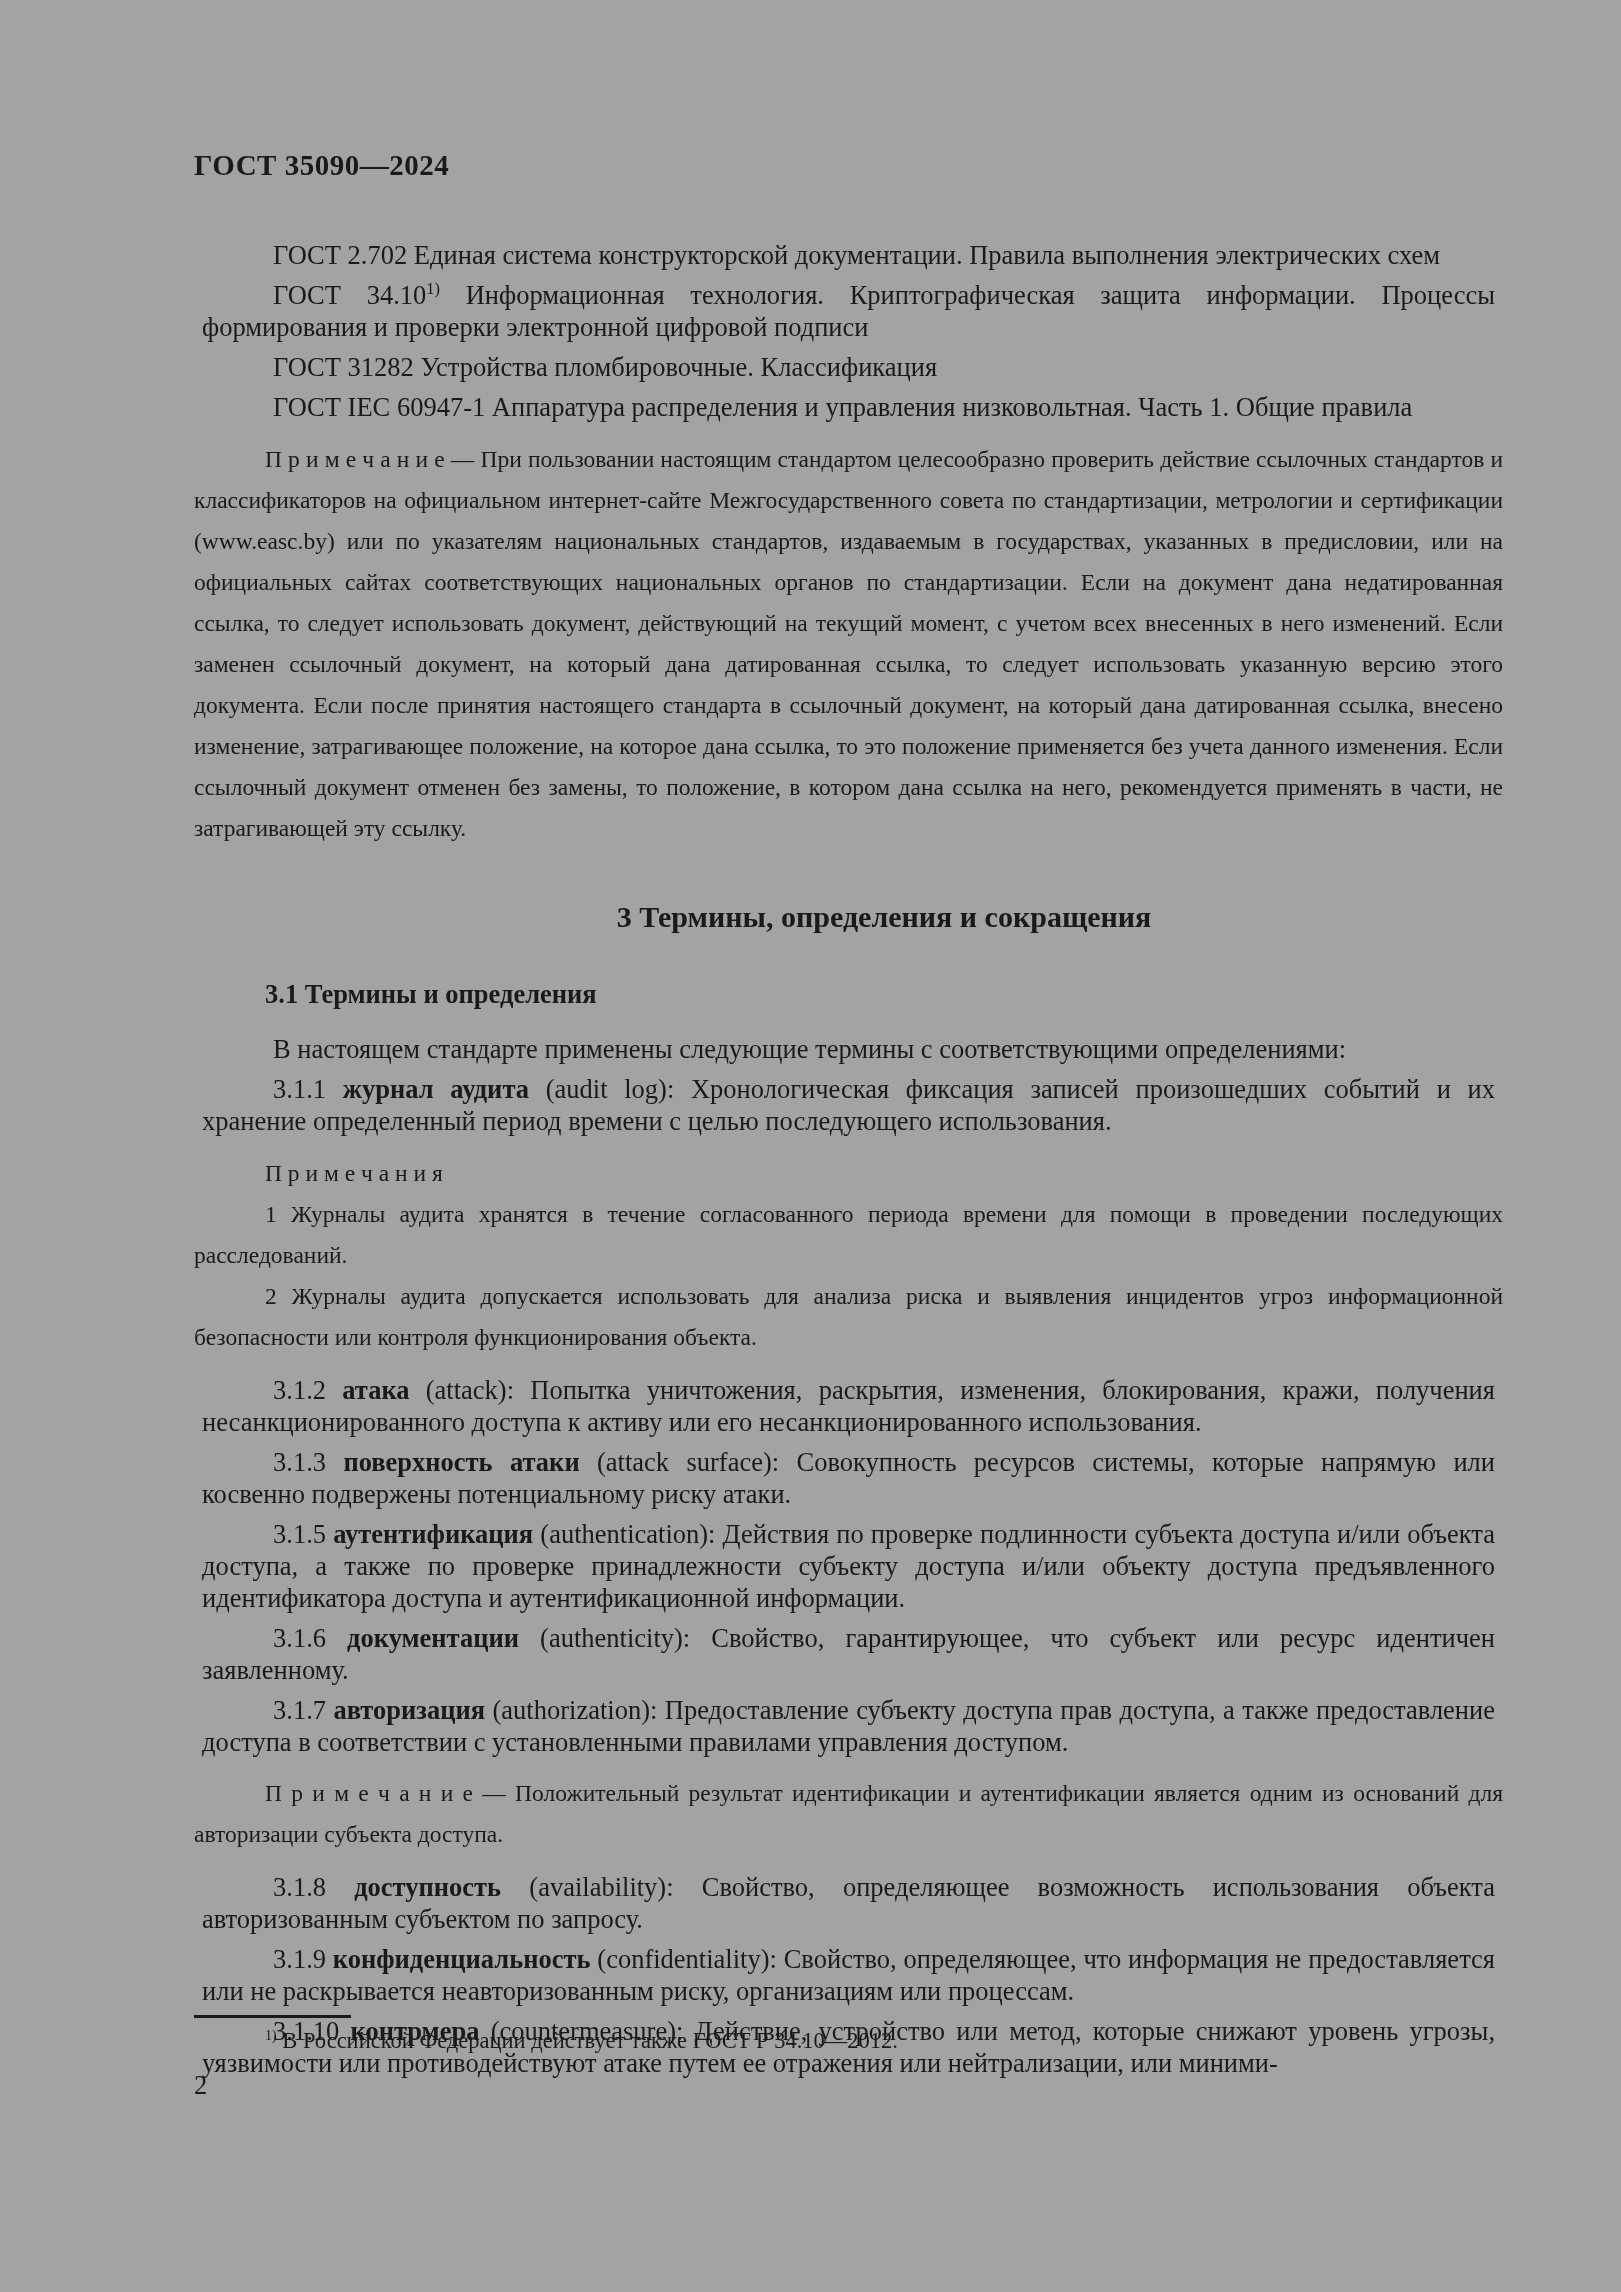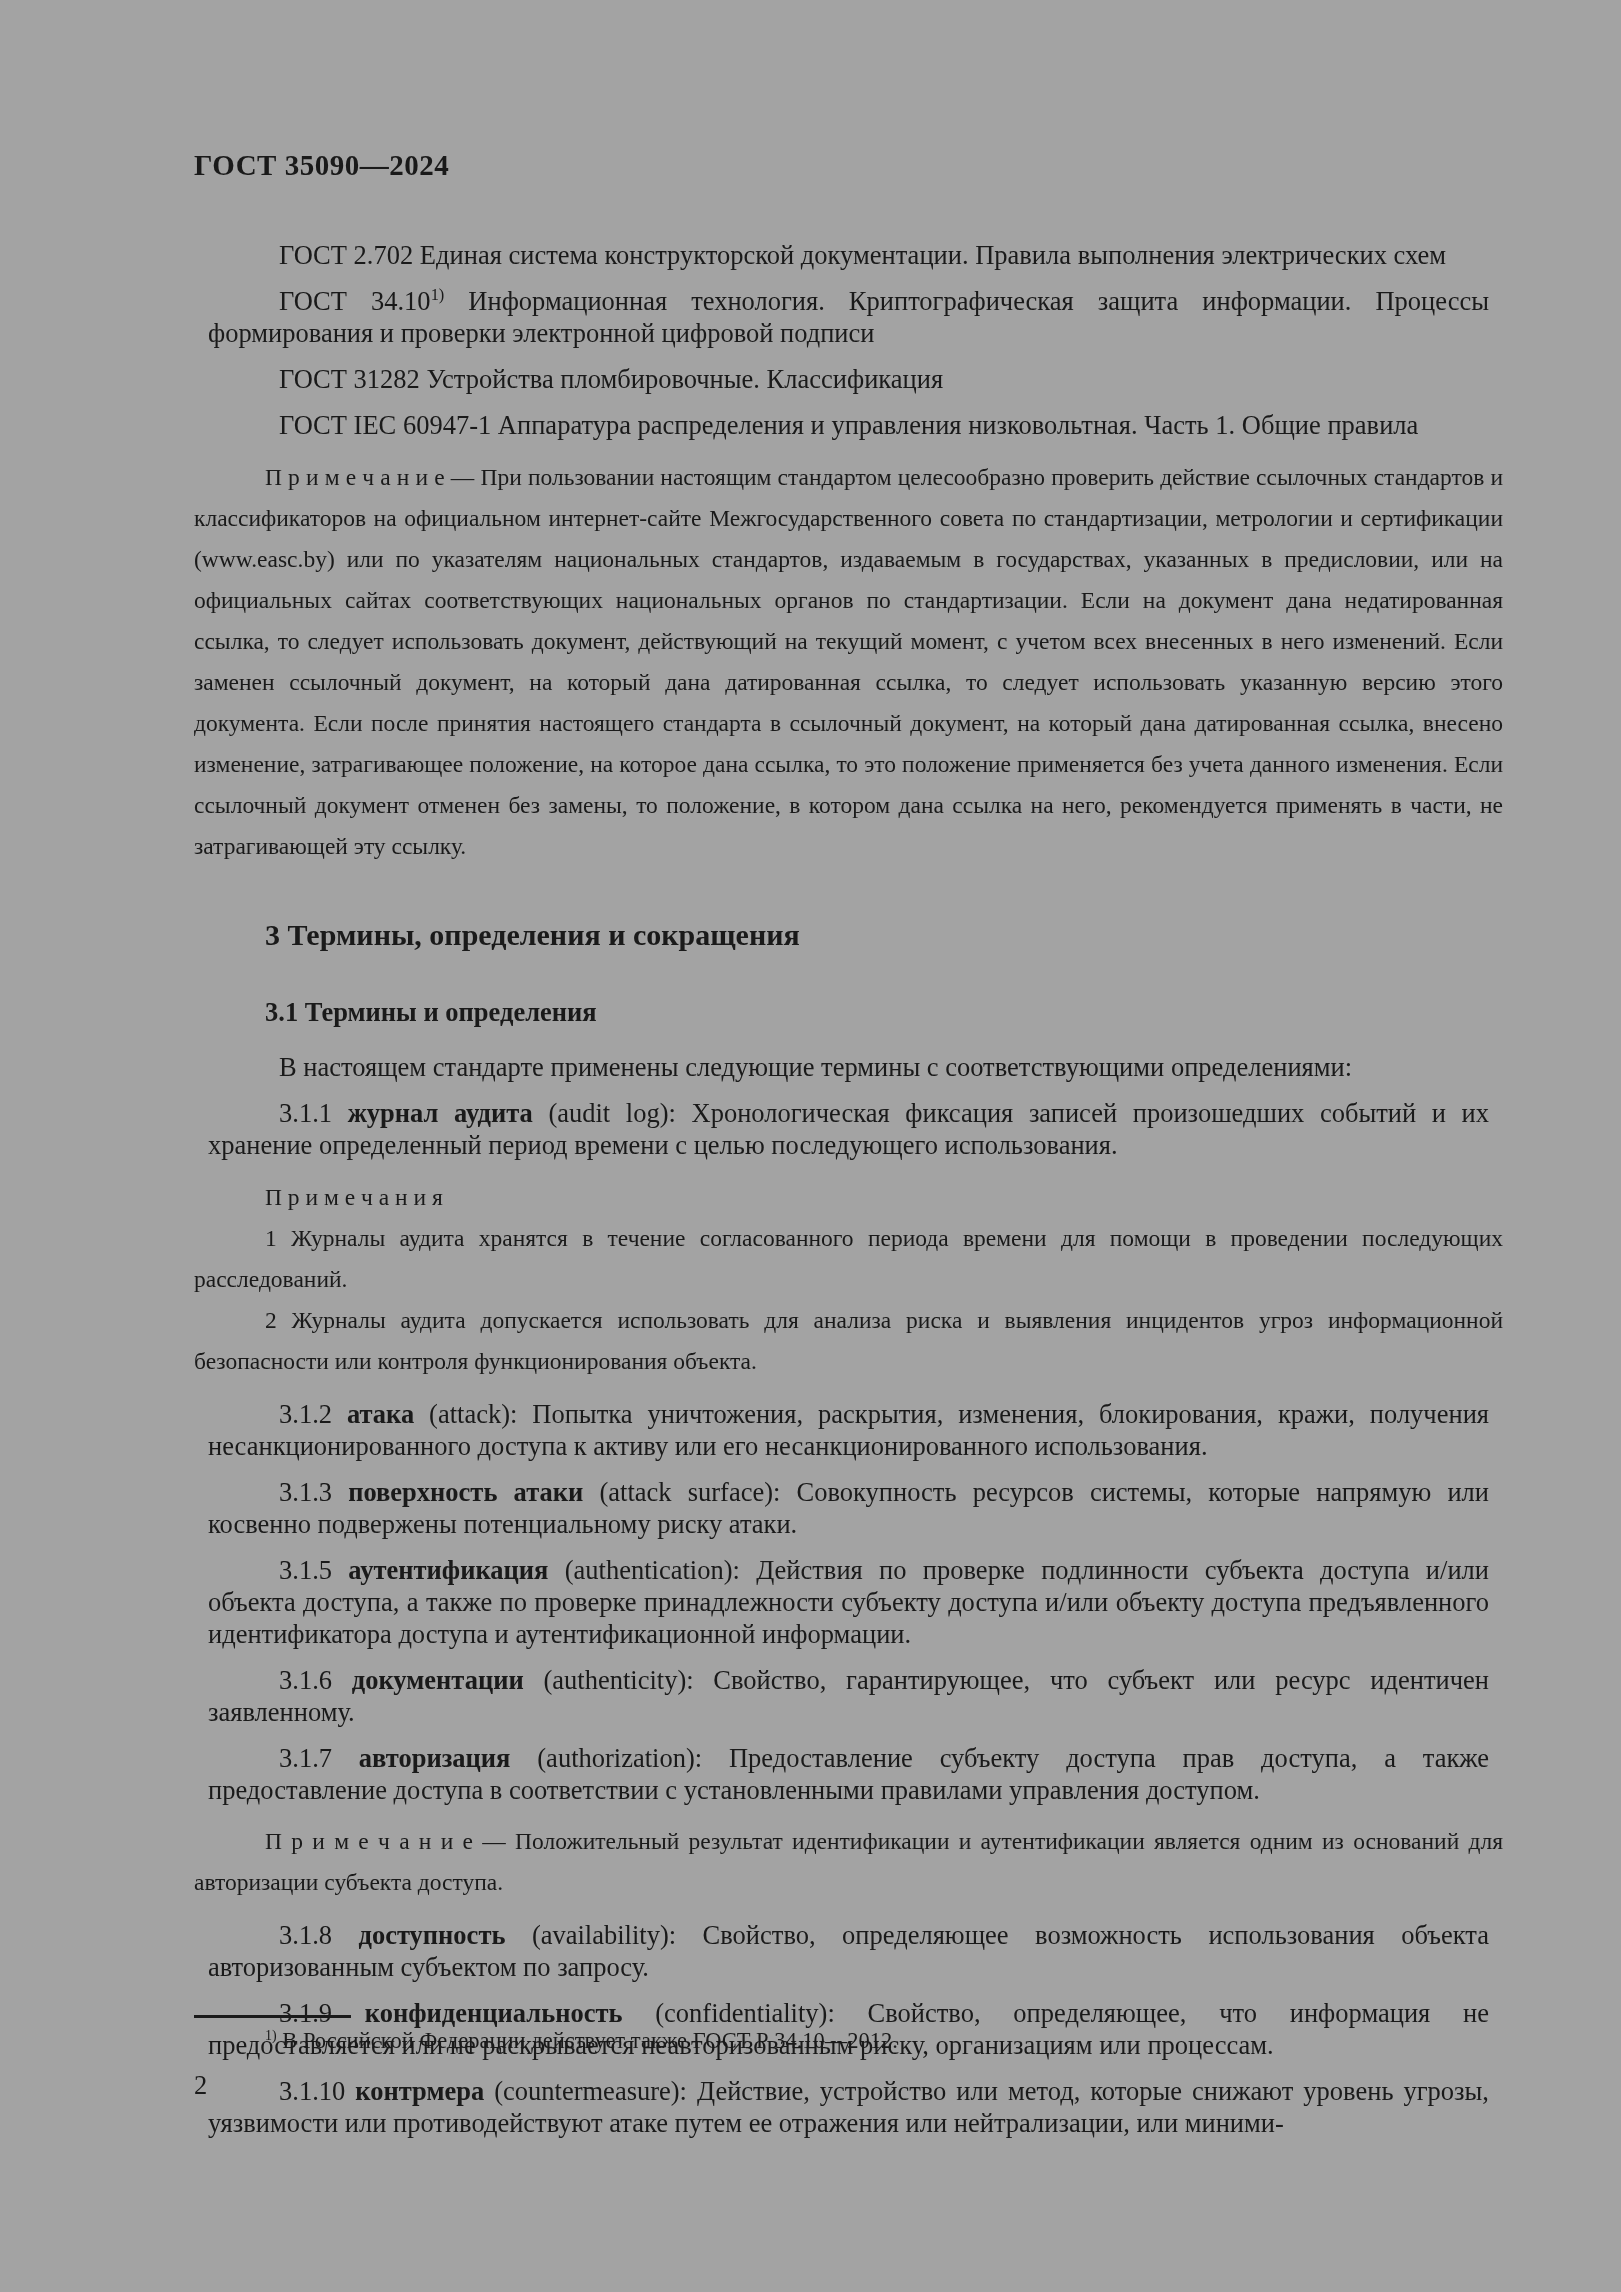--- a/index.html
+++ b/index.html
@@ -20,21 +20,21 @@
   }
   .doc-header {
     font-size: 29px;
     font-weight: bold;
     margin: 0 0 57px 0;
     letter-spacing: 0.5px;
   }
   p.body {
     font-size: 26.5px;
     line-height: 32px;
-    margin: 14px;
+    margin: 8px;
     text-align: justify;
     text-indent: 71px;
   }
   p.note, .note-group {
     font-size: 23.5px;
     line-height: 41px;
   }
   p.note {
     margin: 15.7px 0;
     text-align: justify;
@@ -43,20 +43,21 @@
   .note-group { margin: 15.7px 0; }
   .note-group p {
     margin: 0;
     text-align: justify;
     text-indent: 71px;
   }
   .h1 {
     font-size: 30px;
     font-weight: bold;
     margin: 51px 0 45px 71px;
+    text-align: center;
   }
   .h2 {
     font-size: 26.5px;
     font-weight: bold;
     margin: 45px 0 23.5px 71px;
   }
   sup {
     font-size: 0.62em;
     vertical-align: super;
     line-height: 0;

